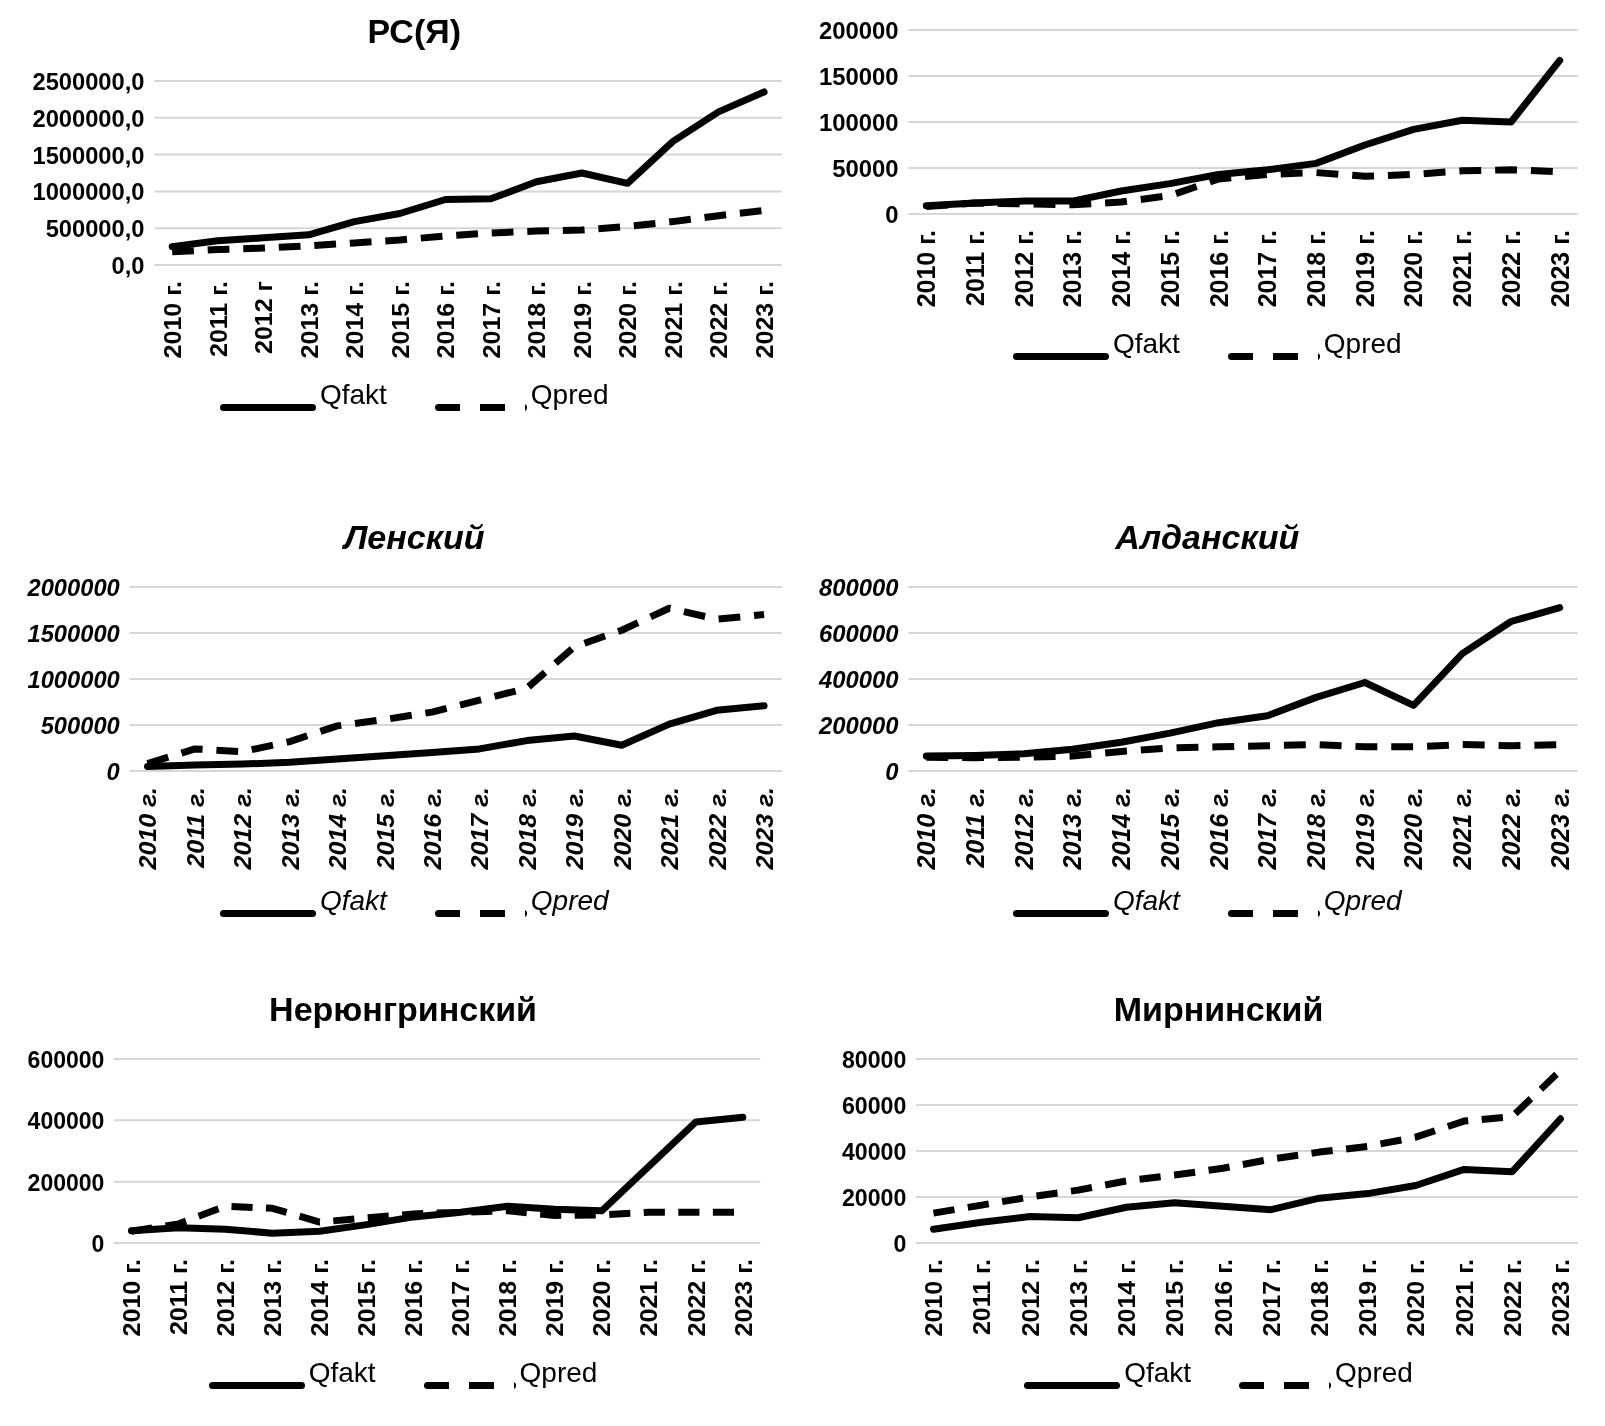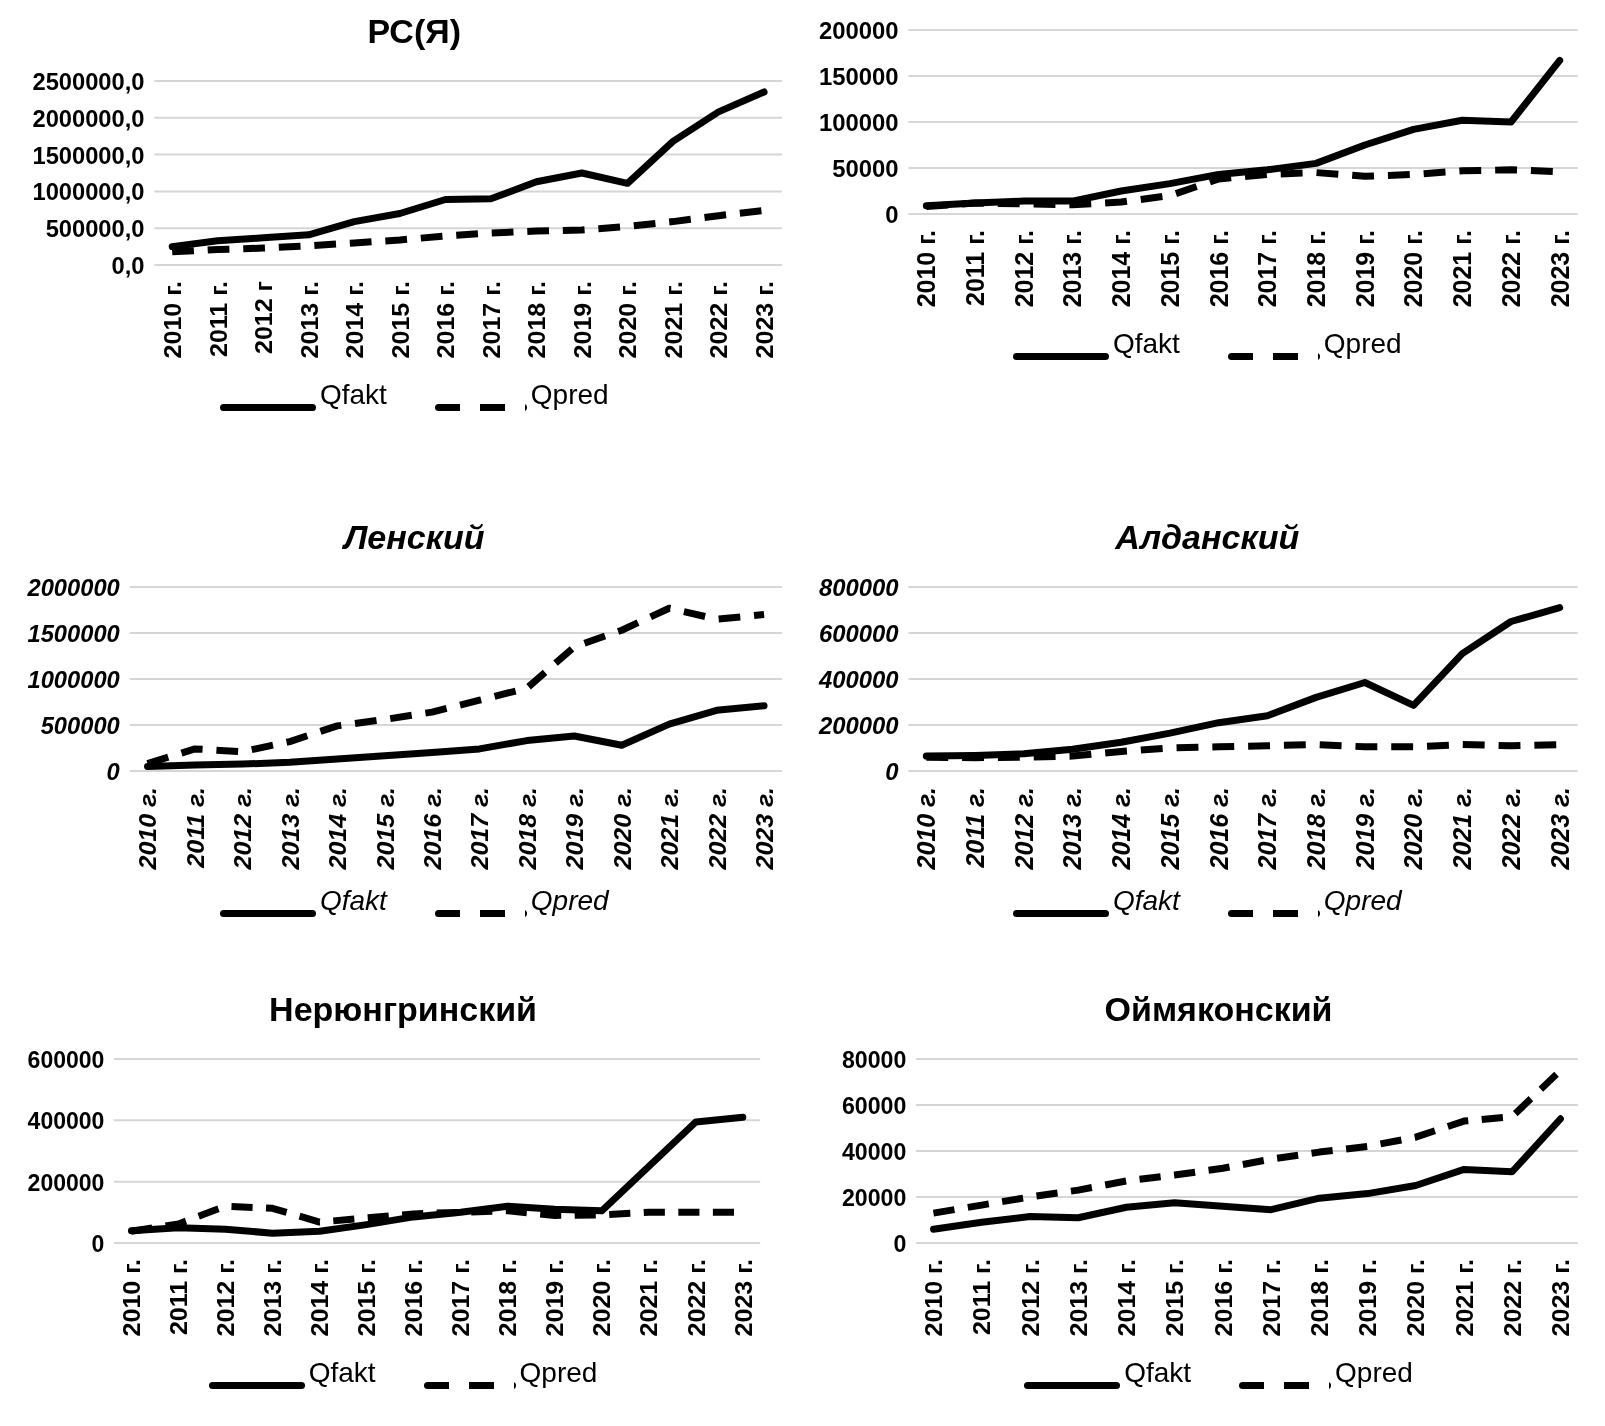--- a/index.html
+++ b/index.html
@@ -288,21 +288,21 @@
           <span class="swatch solid"></span>
           <span class="legend-label">Qfakt</span>
         </span>
         <span class="legend-item">
           <span class="swatch dashed"></span>
           <span class="legend-label">Qpred</span>
         </span>
       </div>
     </section>
     <section class="chart right">
-      <h2 class="chart-title">Оймяконский</h2>
+      <h2 class="chart-title">Мирнинский</h2>
       <svg class="plot" viewBox="0 0 800 318" preserveAspectRatio="none">
           <g>
             <line x1="87" y1="28" x2="772" y2="28" stroke="#d6d6d6" stroke-width="2"></line>
             <line x1="87" y1="74" x2="772" y2="74" stroke="#d6d6d6" stroke-width="2"></line>
             <line x1="87" y1="120" x2="772" y2="120" stroke="#d6d6d6" stroke-width="2"></line>
             <line x1="87" y1="166" x2="772" y2="166" stroke="#d6d6d6" stroke-width="2"></line>
             <line x1="87" y1="212" x2="772" y2="212" stroke="#d6d6d6" stroke-width="2"></line>
           </g>
           <g>
             <text x="77" y="37" text-anchor="end" class="tick">80000</text>

